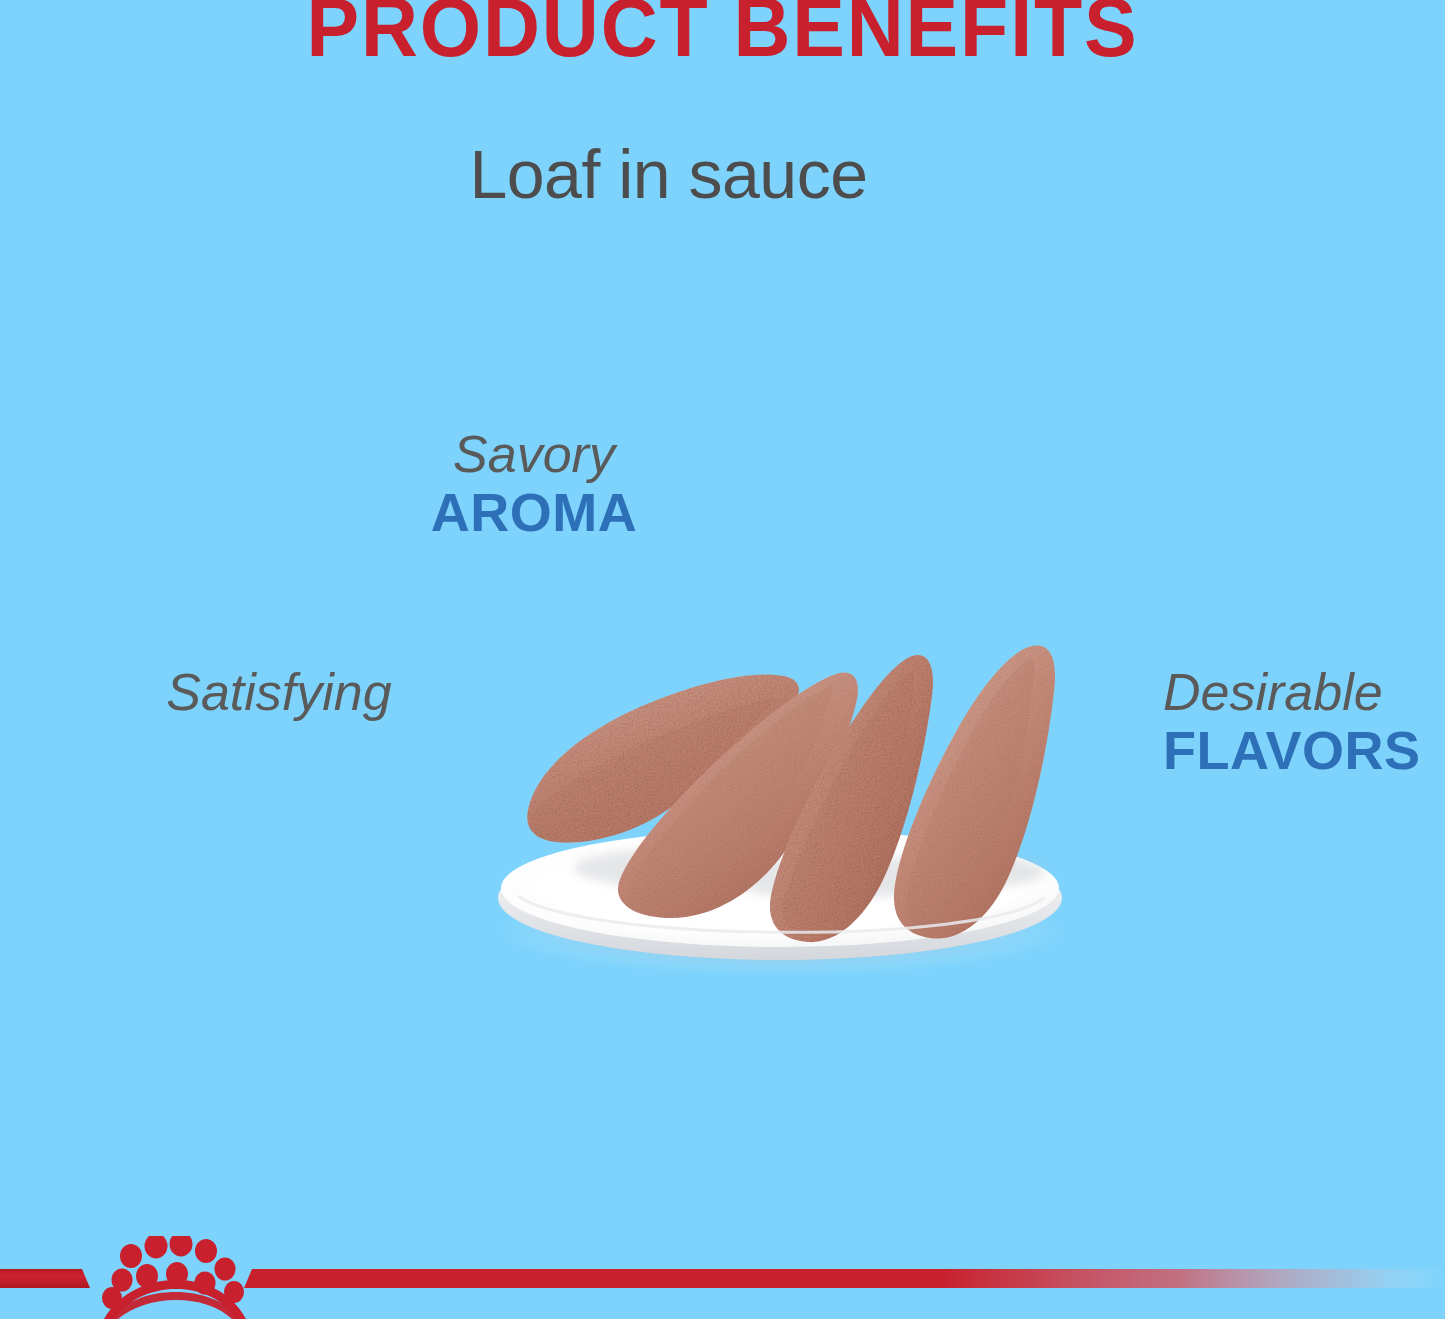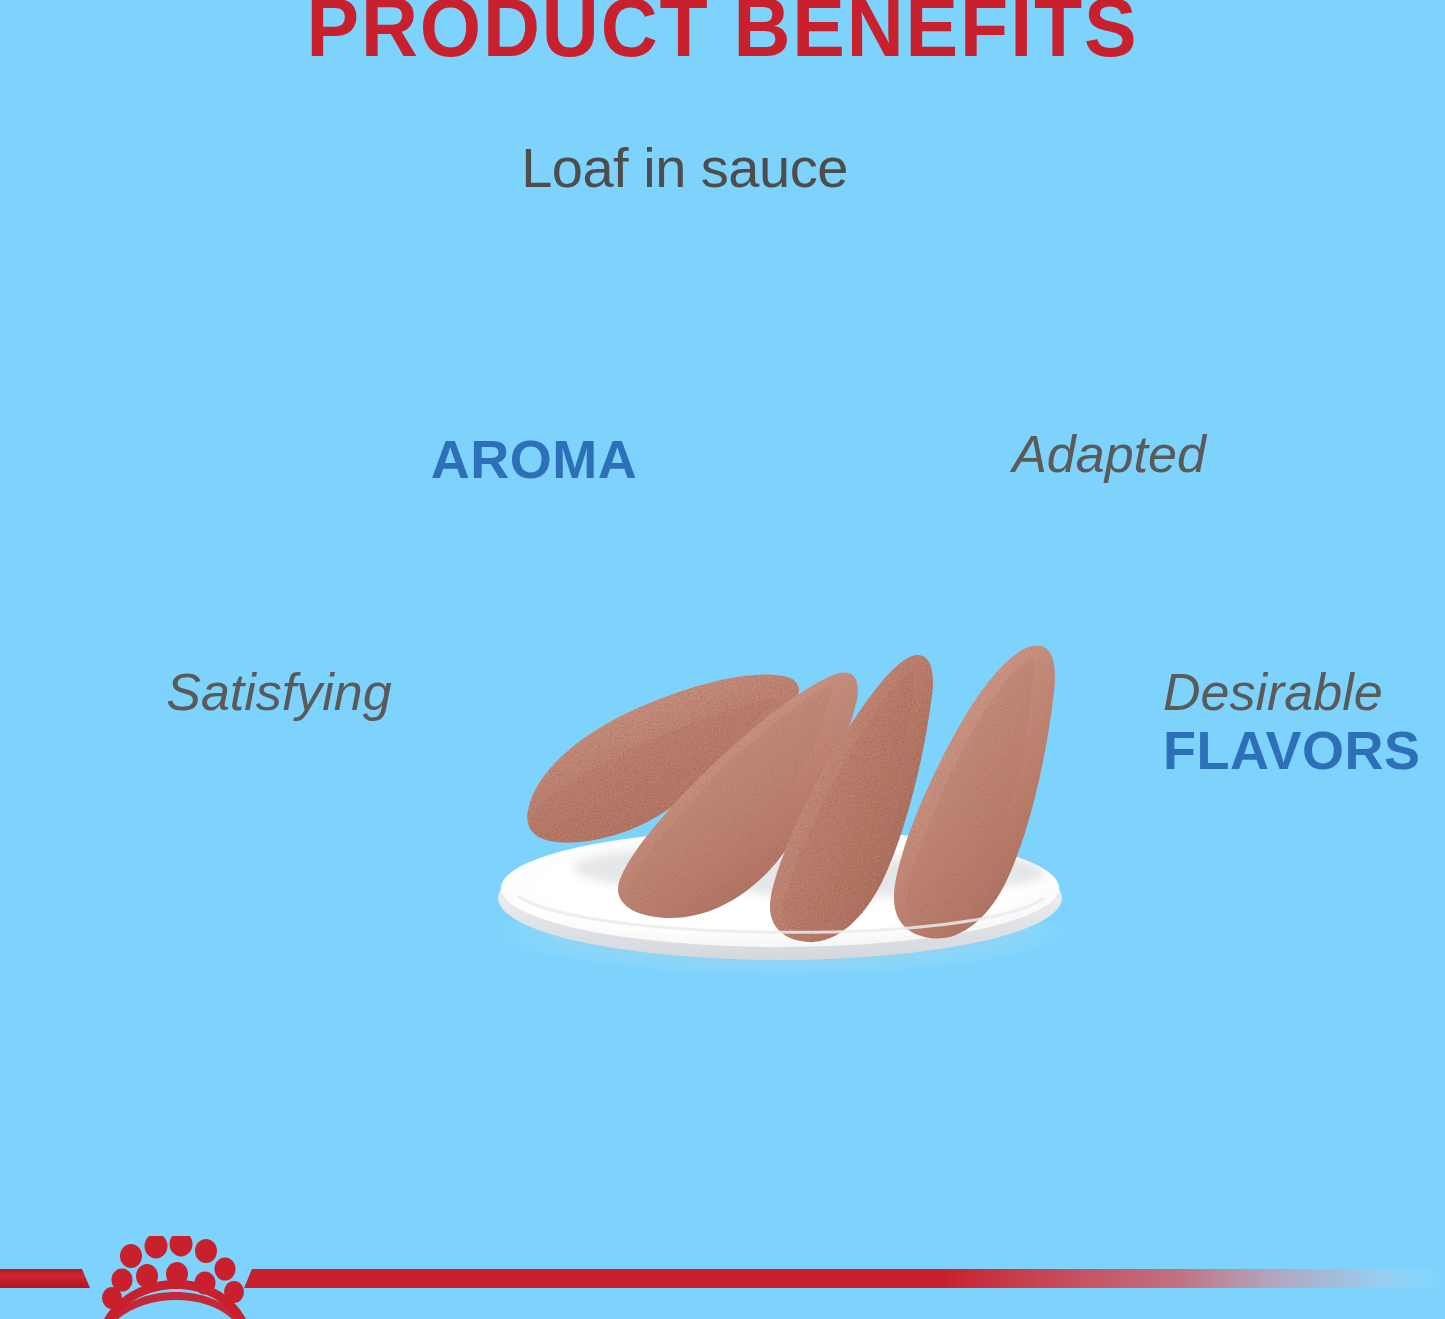--- a/index.html
+++ b/index.html
@@ -37,25 +37,24 @@
   }
 
   .subhead {
     position: absolute;
     left: 0;
     top: 140px;
     width: 1337px;
     text-align: center;
     color: #4d4d4d;
     font-weight: 400;
-    font-size: 56px;
+    font-size: 68px;
     line-height: 1;
     letter-spacing: -0.5px;
     white-space: nowrap;
-    padding-left: 16px;
   }
 
   
   .benefit {
     position: absolute;
     white-space: nowrap;
     line-height: 1.02;
   }
   .benefit .adj {
     display: block;
@@ -102,25 +101,25 @@
 </head>
 <body>
 
 <div id="stage">
 
   <div class="headline">PRODUCT BENEFITS</div>
 
   <div class="subhead">Loaf in sauce</div>
 
   <div class="benefit b-aroma">
+    <span class="adj">Savory</span>
     <span class="noun">AROMA</span>
   </div>
 
   <div class="benefit b-consistency">
-    <span class="adj">Adapted</span>
   </div>
 
   <div class="benefit b-texture">
     <span class="adj">Satisfying</span>
   </div>
 
   <div class="benefit b-flavors">
     <span class="adj">Desirable</span>
     <span class="noun">FLAVORS</span>
   </div>

